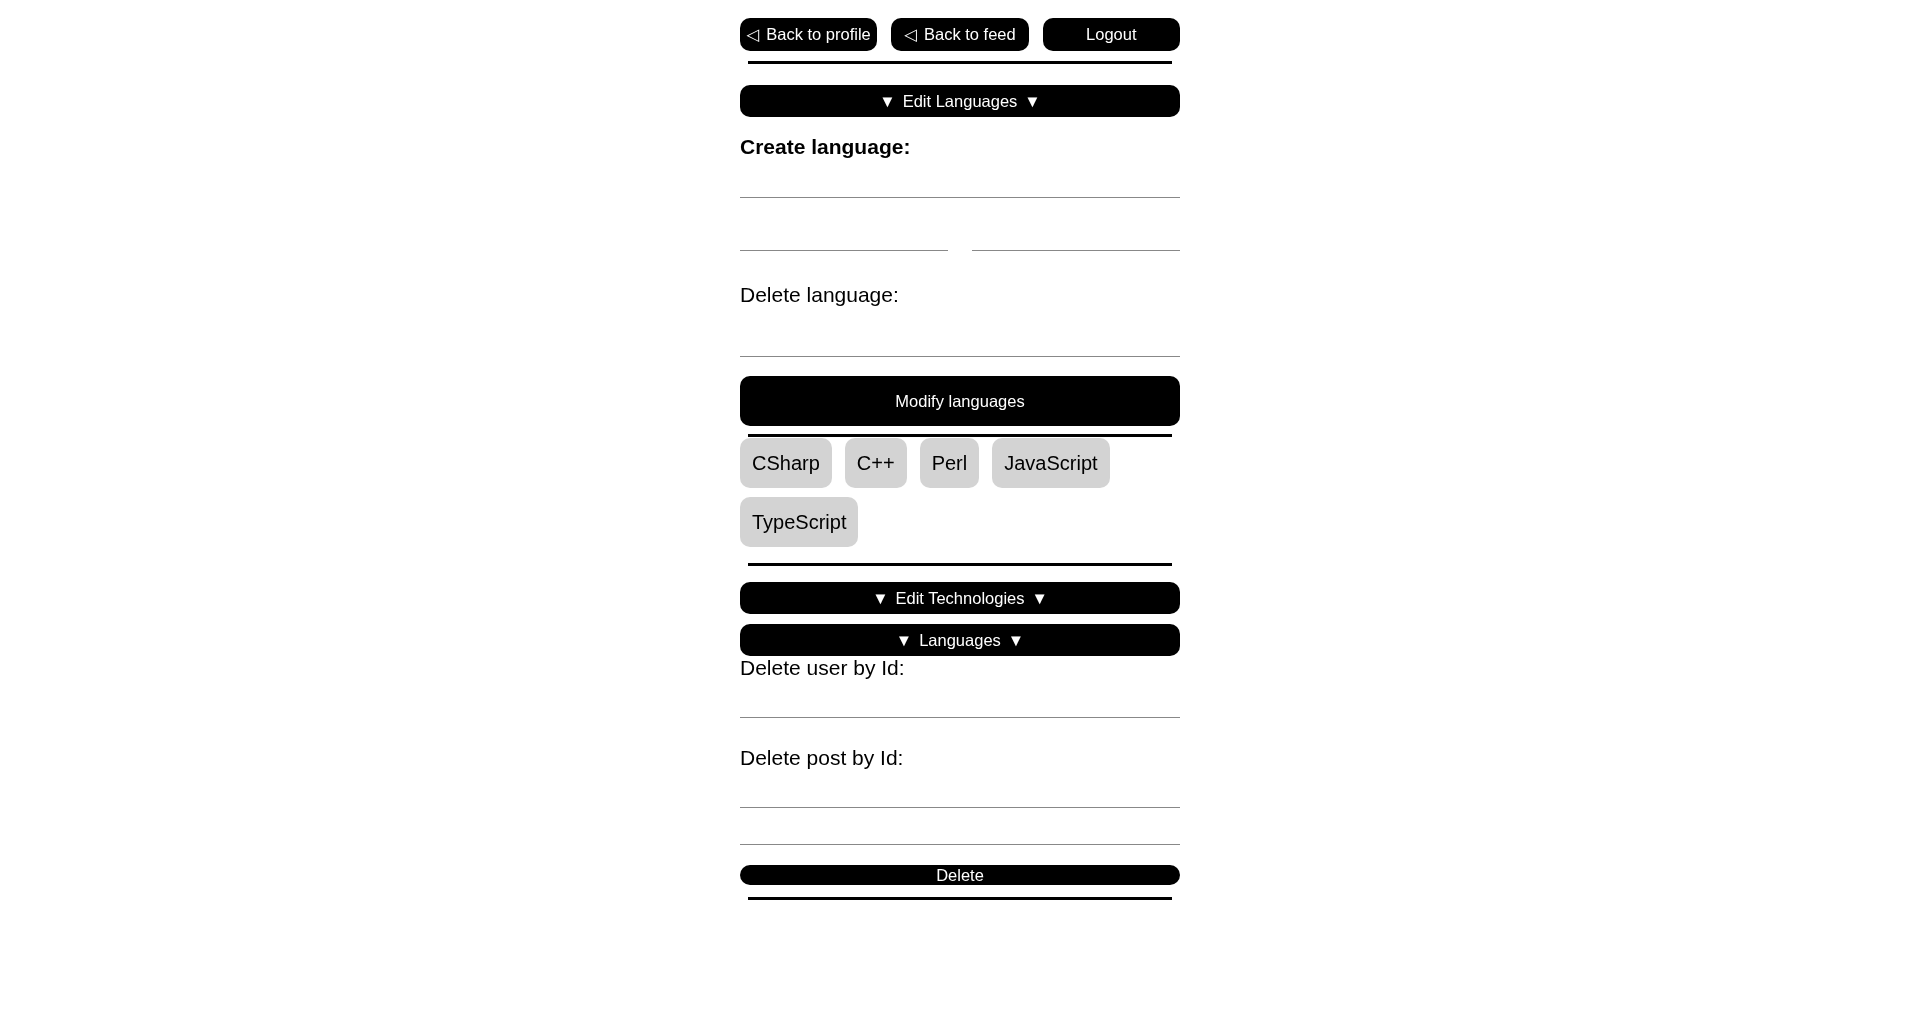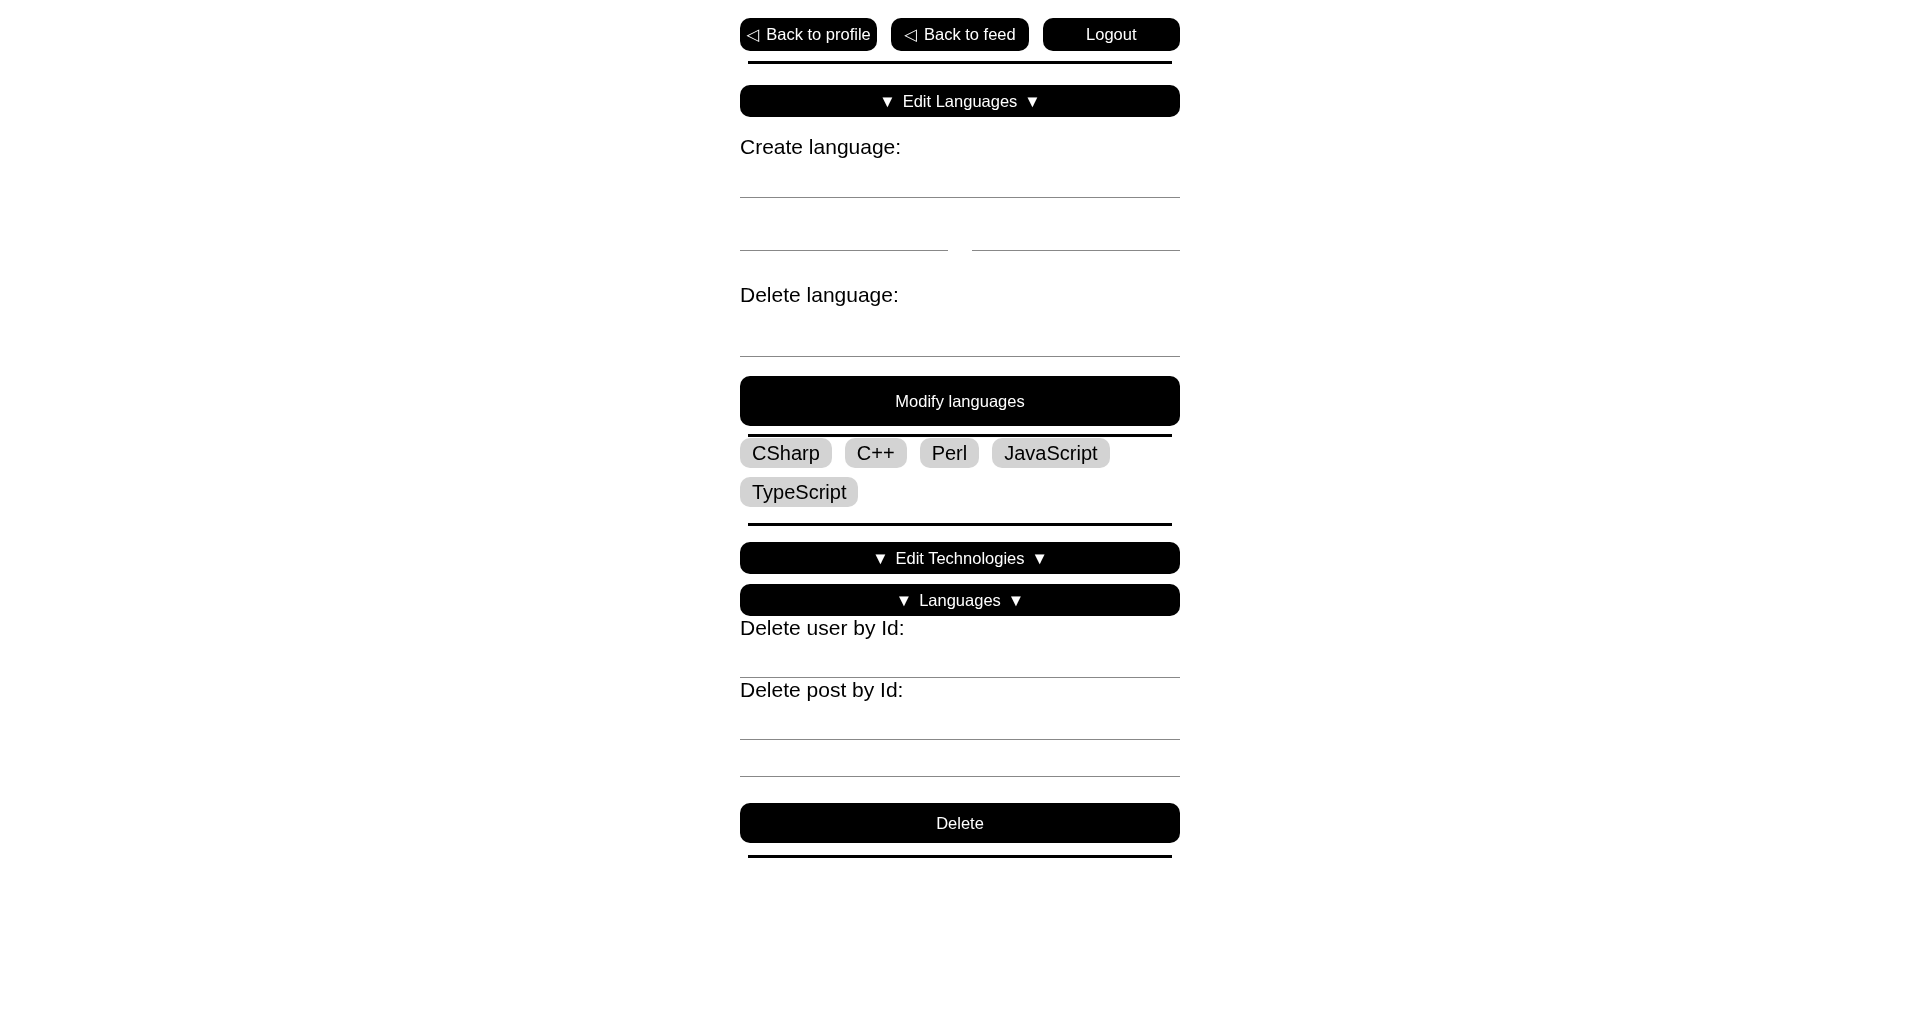--- a/index.html
+++ b/index.html
@@ -50,44 +50,44 @@
   .toggle-edit-languages   { margin-top: 21px; }
   .toggle-edit-technologies{ margin-top: 16px; }
   .toggle-deletions        { margin-top: 10px; }
   .modify-btn {
     width: 100%;
     height: 50px;
     margin-top: 19px;
   }
   .delete-btn {
     width: 100%;
-    height: 40px;
-    margin-top: 26px;
+    height: 20px;
+    margin-top: 20px;
   }
   
   hr.thick {
     border: 0;
     border-top: 3px solid #000000;
     margin: 10px 8px 0 8px;
   }
   hr.thick.after-modify   { margin-top: 8px; }
   hr.thick.after-tags     { margin-top: 16px; }
   hr.thick.after-delete   { margin-top: 12px; }
   
   .field-label {
     font-size: 21px;
     line-height: 24px;
     color: #000;
   }
-  .lbl-create   { margin-top: 18px; }
+  .lbl-create   { margin-top: 18px; font-weight: bold; }
   .lbl-update   { margin-top: 16px; }
   .lbl-dellang  { margin-top: 32px; }
   .lbl-avail    { margin-top: 15px; }
   .lbl-deluser  { }
-  .lbl-delpost  { }
+  .lbl-delpost  { margin-top: 28px; }
   .lbl-delcomment { margin-top: 30px; }
   
   .uline {
     display: block;
     width: 100%;
     border: none;
     border-bottom: 1px solid #888888;
     border-radius: 0;
     outline: none;
     background: transparent;
@@ -106,21 +106,21 @@
   .tags {
     display: flex;
     flex-wrap: wrap;
     gap: 9px 13px;
     margin-top: 1px;
   }
   .tag {
     background: #d3d3d3;
     color: #000;
     border-radius: 10px;
-    padding: 3px 12px;
+    padding: 13px 12px;
     font-size: 20px;
     line-height: 24px;
     display: inline-block;
   }
 </style>
 </head>
 <body>
 
 <div class="viewport">
   <div class="column">

